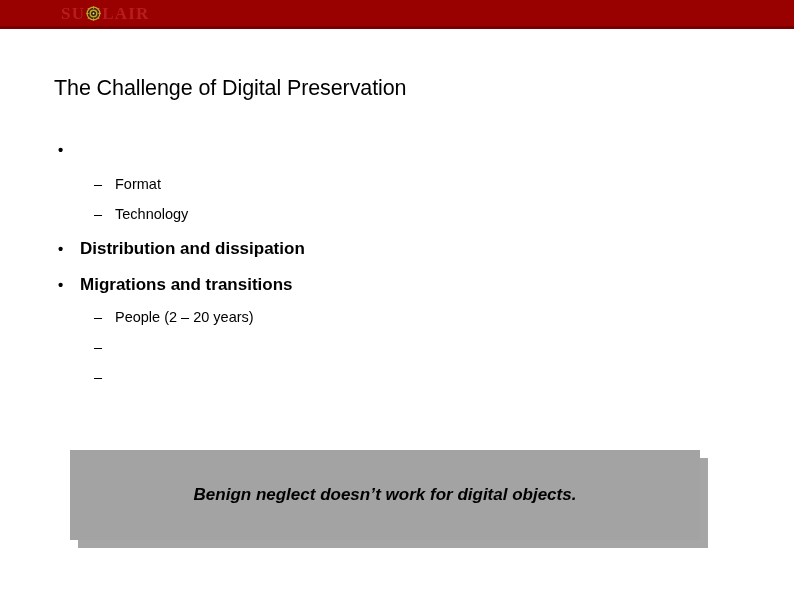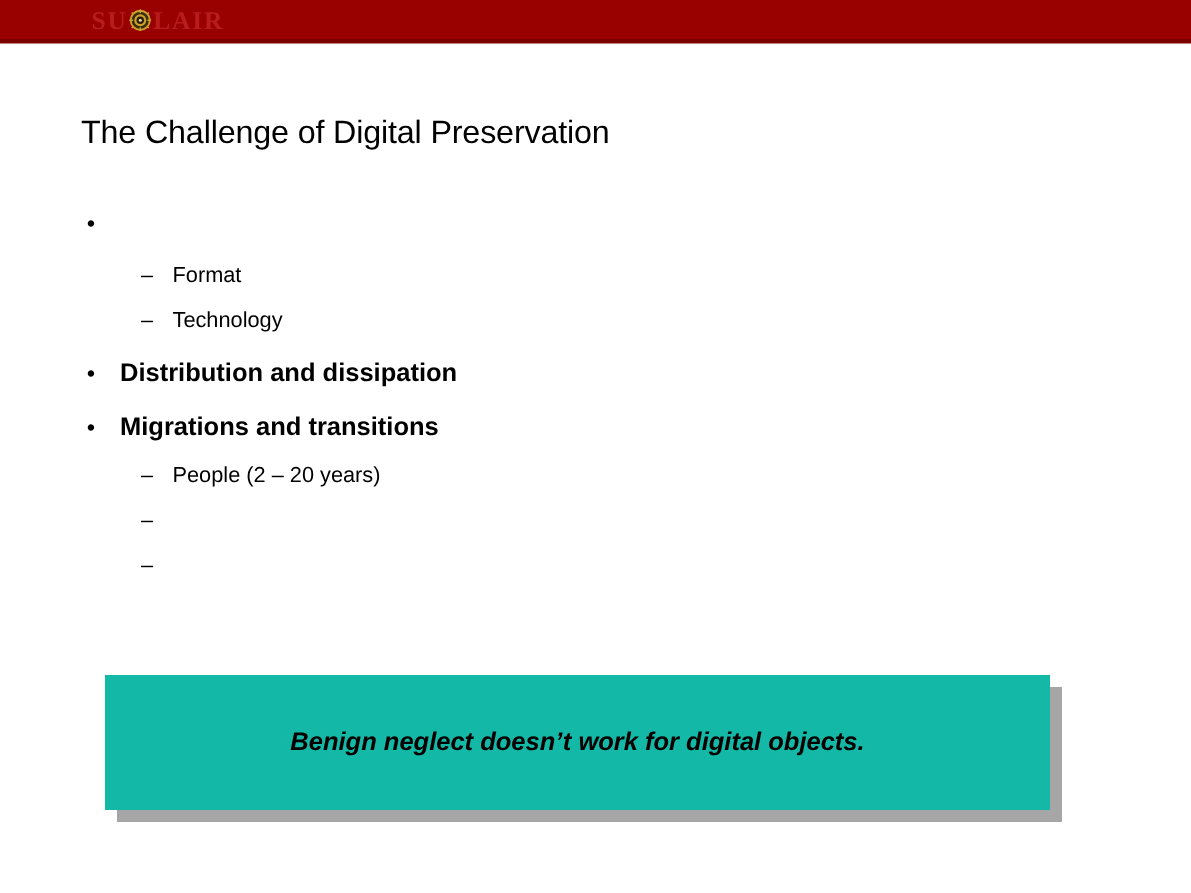--- a/index.html
+++ b/index.html
@@ -120,21 +120,21 @@
     width: 630px;
     height: 90px;
     background: #a6a6a6;
   }
   #callout-box {
     position: absolute;
     left: 0;
     top: 0;
     width: 630px;
     height: 90px;
-    background: #14b8a6;
+    background: #a3a3a3;
     box-sizing: border-box;
     display: flex;
     flex-direction: column;
     align-items: center;
     justify-content: center;
   }
   .callout-line {
     font-size: 17px;
     font-weight: bold;
     font-style: italic;

